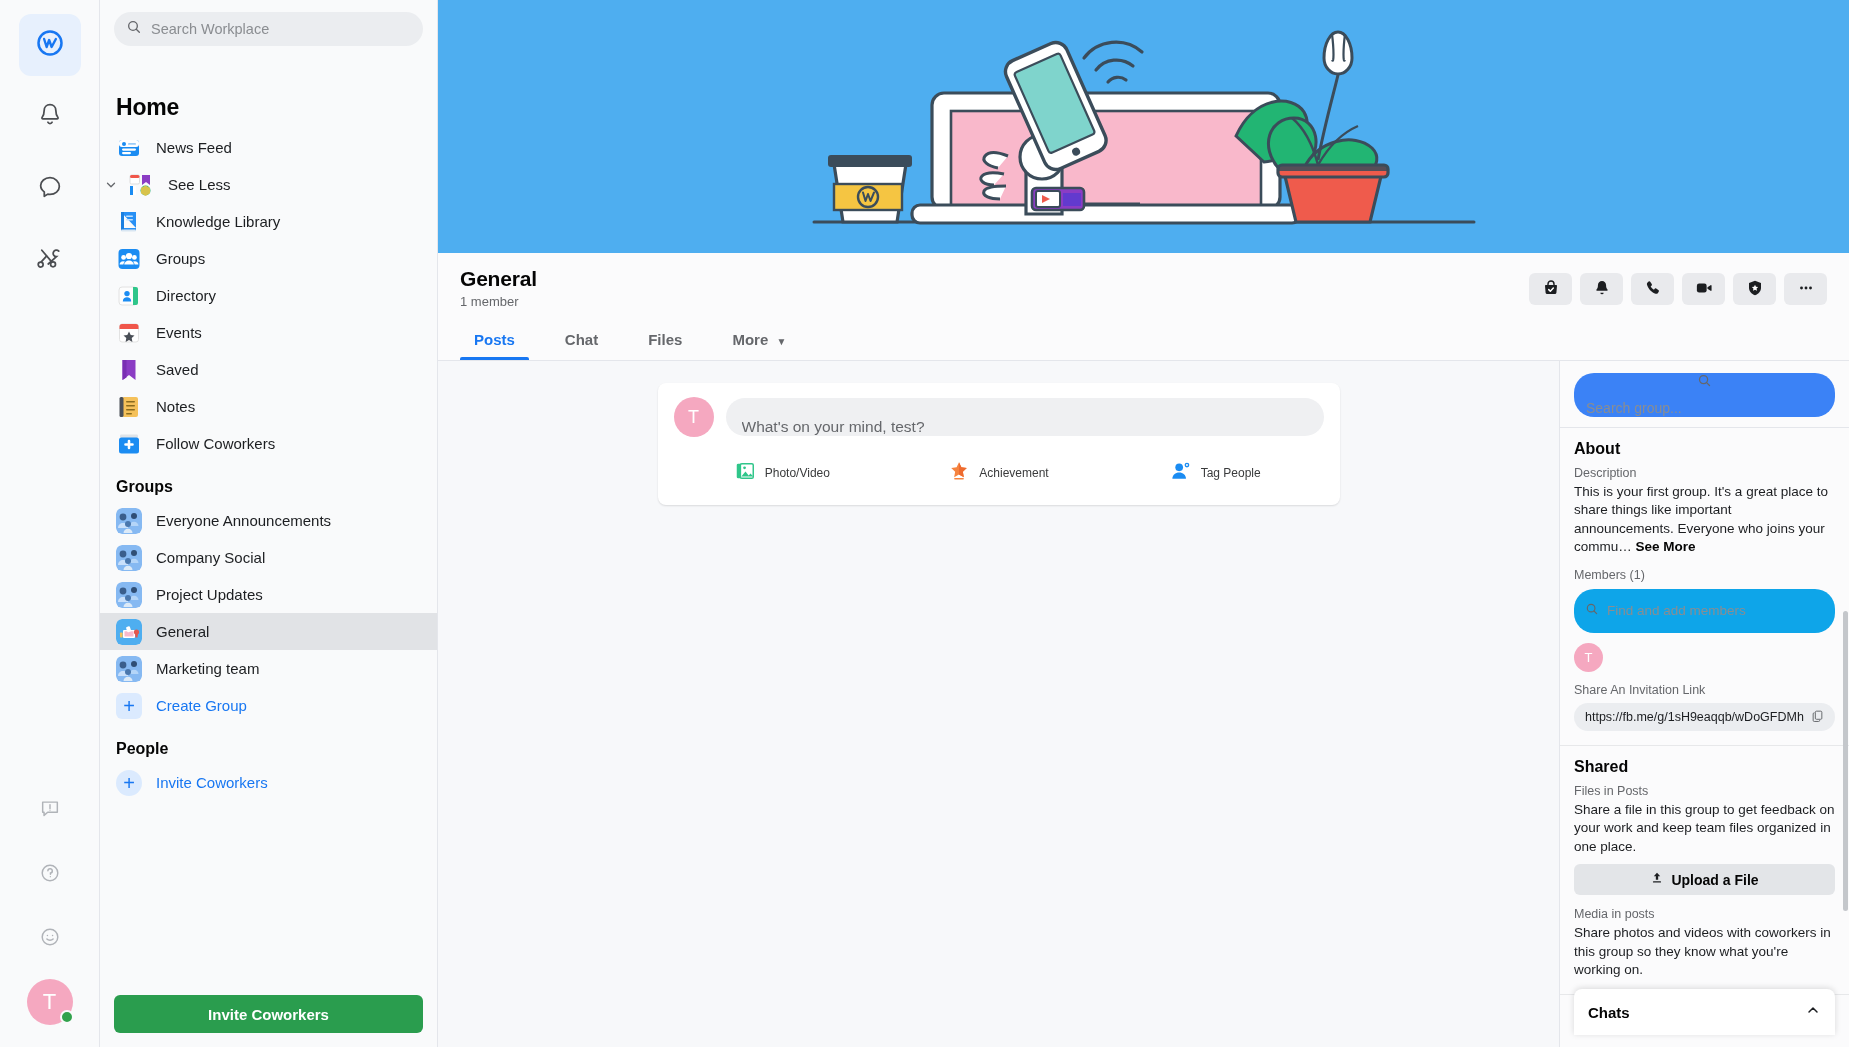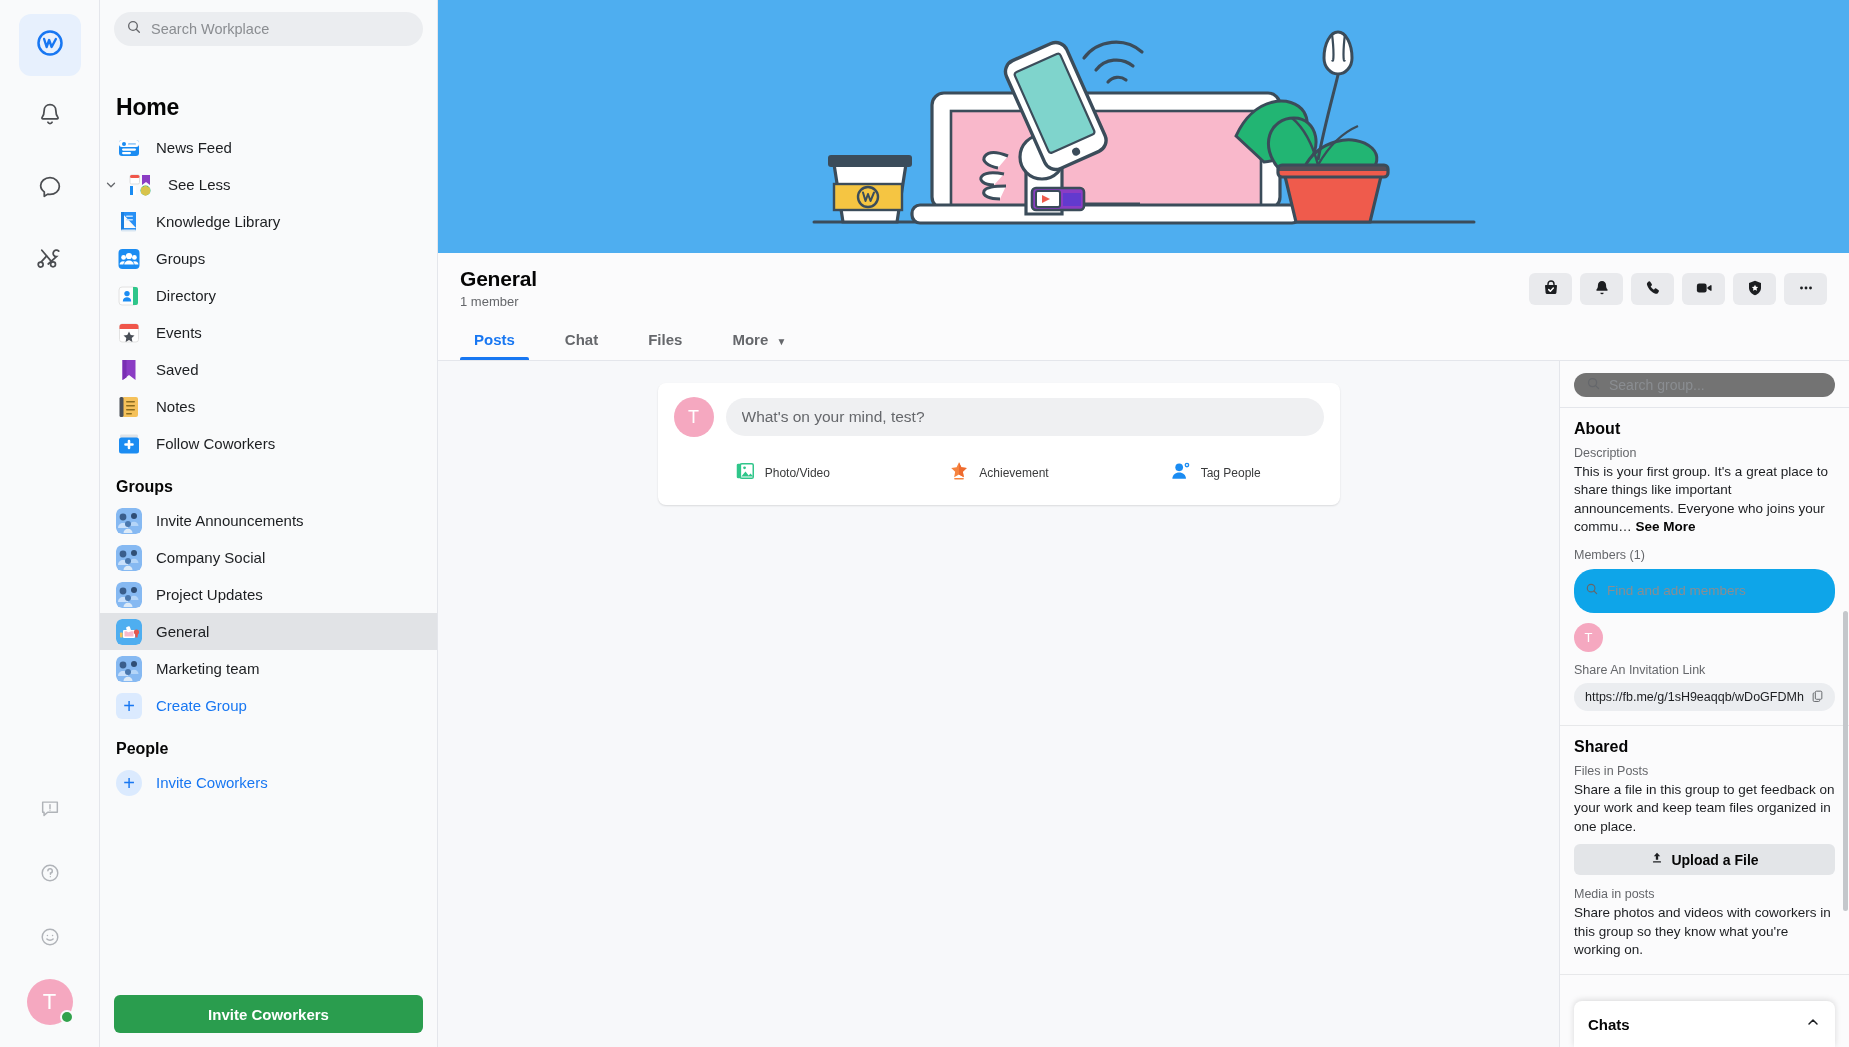--- a/index.html
+++ b/index.html
@@ -140,21 +140,21 @@
     box-shadow: 0 1px 2px rgba(0,0,0,0.12); padding: 14px 16px 10px 16px;
   }
   .comp-top { display: flex; align-items: center; gap: 12px; }
   .avatar-sm {
     width: 40px; height: 40px; border-radius: 50%; background: #f5a8c0;
     color: #fff; display: flex; align-items: center; justify-content: center;
     font-size: 18px; flex: 0 0 40px;
   }
   .comp-input {
     flex: 1; height: 38px; border-radius: 20px; background: #eff0f2;
-    display: flex; align-items: center; padding: 0 16px;
+    display: flex; align-items: flex-end; padding: 0 16px;
     font-size: 15.5px; color: #65676b; cursor: text;
   }
   .comp-input input {
     border:none; background:transparent; outline:none; width:100%;
     font-size:15.5px; color:#1c1e21; font-family:"Liberation Sans", sans-serif;
   }
   .comp-input input::placeholder { color: #65676b; }
   .comp-actions { display: flex; margin-top: 14px; }
   .comp-act {
     flex: 1; display: flex; align-items: center; justify-content: center;
@@ -163,22 +163,22 @@
   .comp-act-label { font-size: 12px; color: #3a3b3c; font-weight: 500; }
 
   
   .rightpanel {
     width: 290px; flex: 0 0 290px; background: #fbfbfc;
     border-left: 1px solid #e4e6eb; display: flex; flex-direction: column;
     position: relative; overflow: hidden;
   }
   .rp-searchrow { padding: 12px 14px 10px 14px; background:#fbfbfc; }
   .rp-search {
-    background: #737373; border-radius: 20px; height: 24px;
-    display: flex; align-items: center; padding: 0 12px; gap: 8px; cursor:text;
+    background: #3b82f6; border-radius: 20px; height: 44px;
+    display: flex; align-items: center; padding: 0 12px; gap: 8px; cursor:text;flex-direction:column;
   }
   .rp-search input {
     border:none; background:transparent; outline:none; width:100%;
     font-size: 14px; color:#1c1e21; font-family:"Liberation Sans", sans-serif;
   }
   .rp-search input::placeholder { color: #8a8d91; }
   .rp-body { flex: 1; overflow: hidden; border-top: 1px solid #e4e6eb; }
   .rp-sect { padding: 12px 14px 14px 14px; border-bottom: 1px solid #e7e8ea; }
   .rp-h { font-size: 16px; font-weight: bold; color: #050505; margin-bottom: 8px; }
   .rp-lbl { font-size: 12.5px; color: #65676b; margin-bottom: 3px; }
@@ -204,21 +204,21 @@
     font-size: 12.5px; color:#1c1e21; justify-content: space-between;
   }
   .rp-link span.url { overflow:hidden; text-overflow:ellipsis; white-space:nowrap; }
   .btn-upload {
     width: 100%; height: 31px; border-radius: 6px; background: #e3e5e8;
     border: none; cursor: pointer; font-size: 14px; font-weight: bold; color: #050505;
     display:flex; align-items:center; justify-content:center; gap:7px;
     margin-top: 8px; font-family:"Liberation Sans", sans-serif;
   }
   .chatsbar {
-    position: absolute; bottom: 0; left: 14px; right: 14px;
+    position: absolute; bottom: 12px; left: 14px; right: 14px;
     background: #fff; border-radius: 8px 8px 0 0;
     box-shadow: 0 -1px 6px rgba(0,0,0,0.14);
     padding: 13px 14px; display:flex; align-items:center;
     justify-content: space-between; cursor: pointer;
   }
   .chats-t { font-size: 15px; font-weight: bold; color: #050505; }
   .scrollbar-v {
     position:absolute; right:1px; top:250px; width:5px; height:300px;
     background:#c4c7cb; border-radius:3px;
   }
@@ -444,21 +444,21 @@
           <svg width="26" height="26" viewBox="0 0 26 26">
             <rect width="26" height="26" rx="6" fill="#86b9f2"></rect>
             <circle cx="7" cy="9" r="3.4" fill="#3a5e8c"></circle>
               <path d="M2 20c0-3 2.3-5 5-5s5 2 5 5z" fill="#c9e0fb"></path>
             <circle cx="18" cy="8" r="3" fill="#2f4e75"></circle>
               <path d="M13.5 18c0-2.6 2-4.3 4.5-4.3s4.5 1.7 4.5 4.3z" fill="#b4d5f8"></path>
             <circle cx="12" cy="16" r="3" fill="#4a77ad"></circle>
               <path d="M7.5 25c0-2.6 2-4.3 4.5-4.3s4.5 1.7 4.5 4.3z" fill="#dceaf8"></path>
           </svg>
         </span>
-        <span class="nav-label">Invite Announcements</span>
+        <span class="nav-label">Everyone Announcements</span>
       </div>
 
       <div class="nav-item">
         <span class="grp-ico">
           <svg width="26" height="26" viewBox="0 0 26 26">
             <rect width="26" height="26" rx="6" fill="#86b9f2"></rect>
             <circle cx="7" cy="9" r="3.4" fill="#3a5e8c"></circle>
               <path d="M2 20c0-3 2.3-5 5-5s5 2 5 5z" fill="#c9e0fb"></path>
             <circle cx="18" cy="8" r="3" fill="#2f4e75"></circle>
               <path d="M13.5 18c0-2.6 2-4.3 4.5-4.3s4.5 1.7 4.5 4.3z" fill="#b4d5f8"></path>

